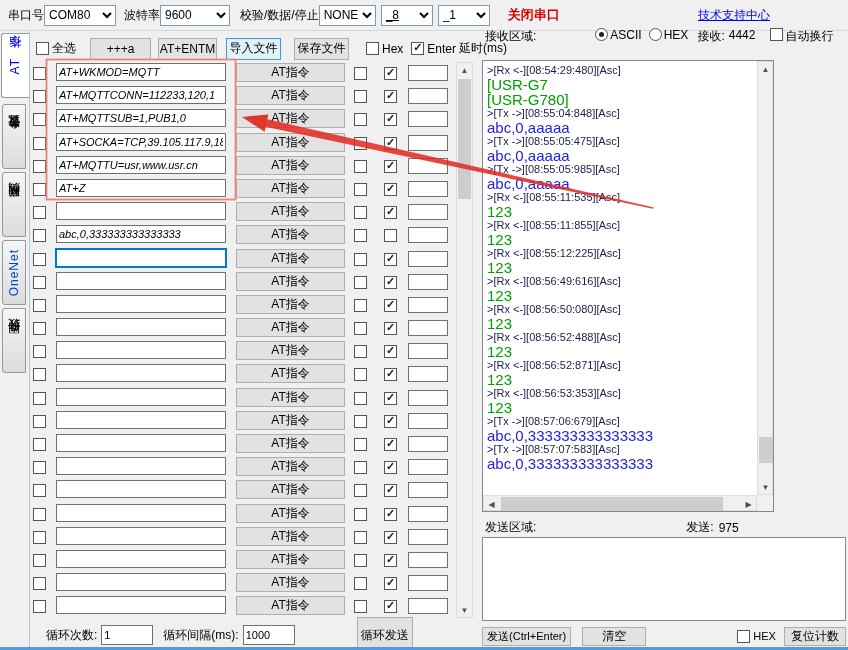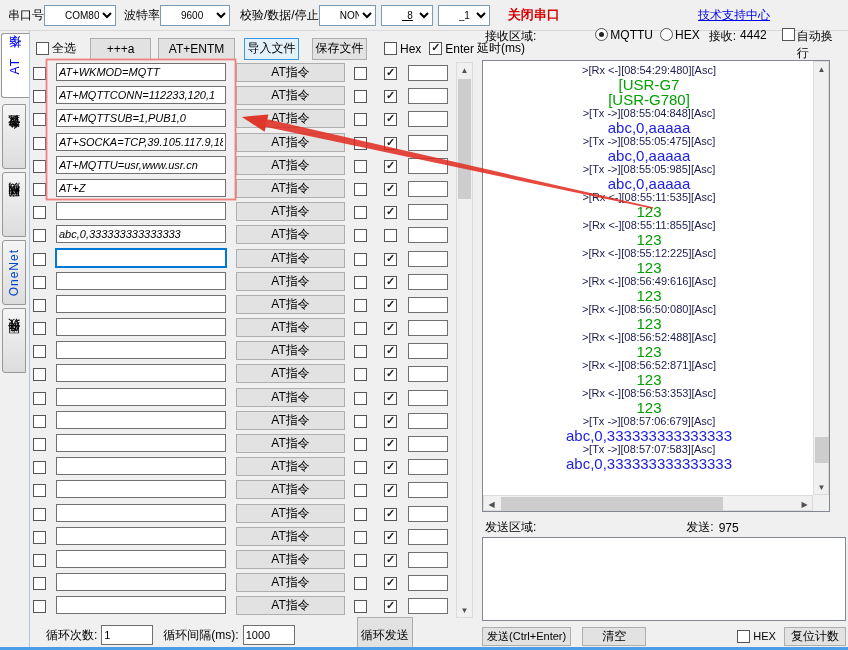--- a/index.html
+++ b/index.html
@@ -1,20 +1,20 @@
 <!DOCTYPE html>
 <html><head>
 <meta charset="utf-8">
 <style>
   * { box-sizing: border-box; margin: 0; padding: 0; font-family: "Liberation Sans", sans-serif; }
   html,body { width:848px; height:650px; }
   #win { position:relative; width:848px; height:650px; background:#f0f0f0; overflow:hidden; outline:1px solid #b0b0b0; }
 
   .lbl { font-size:12px; color:#000; white-space:nowrap; }
-  select { font-size:10px; height:21px; border:1px solid #7a9ab5; background:#fff;padding-left:16px; }
+  select { font-size:12px; height:21px; border:1px solid #7a9ab5; background:#fff; }
   .btn { font-size:12px; background:#e2e2e2; border:1px solid #aeaeae; color:#000; white-space:nowrap; }
   .btn.import { background:#e3f1fb; border:1px solid #3a99e0; }
   input[type="checkbox"], input[type="radio"] { appearance:none; -webkit-appearance:none; width:13px; height:13px; border:1px solid #555; background:#fff; position:relative; flex:none; }
   input[type="radio"] { border-radius:50%; }
   input[type="checkbox"]:checked::after { content:"\2713"; position:absolute; left:1px; top:-2px; font-size:11px; color:#222; font-weight:bold; }
   input[type="radio"]:checked::after { content:""; position:absolute; left:3px; top:3px; width:5px; height:5px; border-radius:50%; background:#222; }
   input[type="text"], textarea { border:1px solid #707070; background:#fff; font-size:11px; padding:0 2px; }
 
   
   #topbar { position:absolute; left:0; top:0; width:848px; height:31px; display:flex; align-items:center; padding-left:8px; border-bottom:1px solid #d8d8d8; background:#f0f0f0; }
@@ -29,21 +29,21 @@
   .side-tab .vtext { writing-mode:vertical-rl; transform:rotate(180deg); font-size:12px; color:#000; letter-spacing:1px; }
   .side-tab.active .vtext { color:#0000e8; }
   .side-tab.accent .vtext { color:#0046c8; }
   .side-tab:nth-of-type(1){ top:2px; } .side-tab:nth-of-type(2){ top:73px; } .side-tab:nth-of-type(3){ top:141px; }
   .side-tab:nth-of-type(4){ top:209px; } .side-tab:nth-of-type(5){ top:277px; }
 
   
   #toolbar { position:absolute; left:36px; top:37px; height:23px; display:flex; align-items:center; }
   #toolbar .lbl { margin-left:3px; }
   #btn-plus-a { margin-left:14px; width:61px; height:22px; }
-  #btn-entm { margin-left:7px; width:77px; height:22px; }
+  #btn-entm { margin-left:7px; width:59px; height:22px; }
   #btn-import { margin-left:9px; width:55px; height:22px; }
   #btn-save { margin-left:13px; width:55px; height:22px; }
   #cb-hex-top { margin-left:17px; } #cb-enter-top { margin-left:8px; }
   #delay-lbl { margin-left:6px; }
 
   
   #command-list { position:absolute; left:28px; top:62px; width:428px; height:557px; overflow:hidden; }
   .cmd-row { position:relative; height:23.2px; }
   .cmd-row .row-sel { position:absolute; left:5px; top:5px; }
   .cmd-input { position:absolute; left:28px; top:1px; width:170px; height:18px; font-size:11px;font-style:italic; }
@@ -68,21 +68,21 @@
   #btn-loop-send { margin-left:62px; width:56px; height:36px; }
 
   
   #rcv-header { position:absolute; left:485px; top:28px; width:356px; height:18px; display:flex; }
   #radio-ascii { margin-left:59px; } #radio-hex { margin-left:7px; }
   #rcv-header .rl { margin-left:2px; font-size:12px; }
   #rcv-count-lbl { margin-left:9px; } #rcv-count { margin-left:4px; font-size:12px; }
   #cb-wrap { margin-left:15px; }
 
   
-  #receive-box { position:absolute; left:482px; top:60px; width:348px; height:452px; background:#fff; border:1px solid #828790;text-align:center; }
+  #receive-box { position:absolute; left:482px; top:60px; width:292px; height:452px; background:#fff; border:1px solid #828790; }
   #receive-text { position:absolute; left:4px; top:3px; right:18px; bottom:17px; overflow:hidden; }
   .ln-ts { font-size:11px; line-height:13px; color:#1c1c4e; white-space:pre; }
   .ln-rx { font-size:15px; line-height:15px; color:#00a000; white-space:pre; }
   .ln-tx { font-size:15px; line-height:15px; color:#2222dd; white-space:pre; }
   #rcv-vsb { position:absolute; right:0; top:0; width:16px; height:434px; background:#f0f0f0; }
   #rcv-vsb .up { top:0; } #rcv-vsb .down { bottom:0; }
   #rcv-vthumb { position:absolute; left:1px; top:375px; width:14px; height:26px; background:#cdcdcd; }
   #rcv-hsb { position:absolute; left:0; bottom:0; height:16px; right:16px; background:#f0f0f0; }
   #rcv-hsb .left { left:0; top:1px; } #rcv-hsb .right { right:0; left:auto; top:1px; }
   #rcv-hthumb { position:absolute; left:17px; top:1px; width:222px; height:14px; background:#cdcdcd; }
@@ -359,21 +359,21 @@
     <span class="lbl">循环次数:</span>
     <input type="text" id="loop-count" value="1" style="">
     <span class="lbl" id="loop-interval-lbl">循环间隔(ms):</span>
     <input type="text" id="loop-interval" value="1000" style="">
     <button class="btn" id="btn-loop-send">循环发送</button>
   </div>
 
   <div id="rcv-header">
     <span class="lbl">接收区域:</span>
     <input type="radio" id="radio-ascii" checked="" style="">
-    <span class="rl">MQTTU</span>
+    <span class="rl">ASCII</span>
     <input type="radio" id="radio-hex" style="">
     <span class="rl">HEX</span>
     <span class="lbl" id="rcv-count-lbl">接收:</span>
     <span id="rcv-count">4442</span>
     <input type="checkbox" id="cb-wrap" style="">
     <span class="rl">自动换行</span>
   </div>
 
   <div id="receive-box">
     <div id="receive-text">

